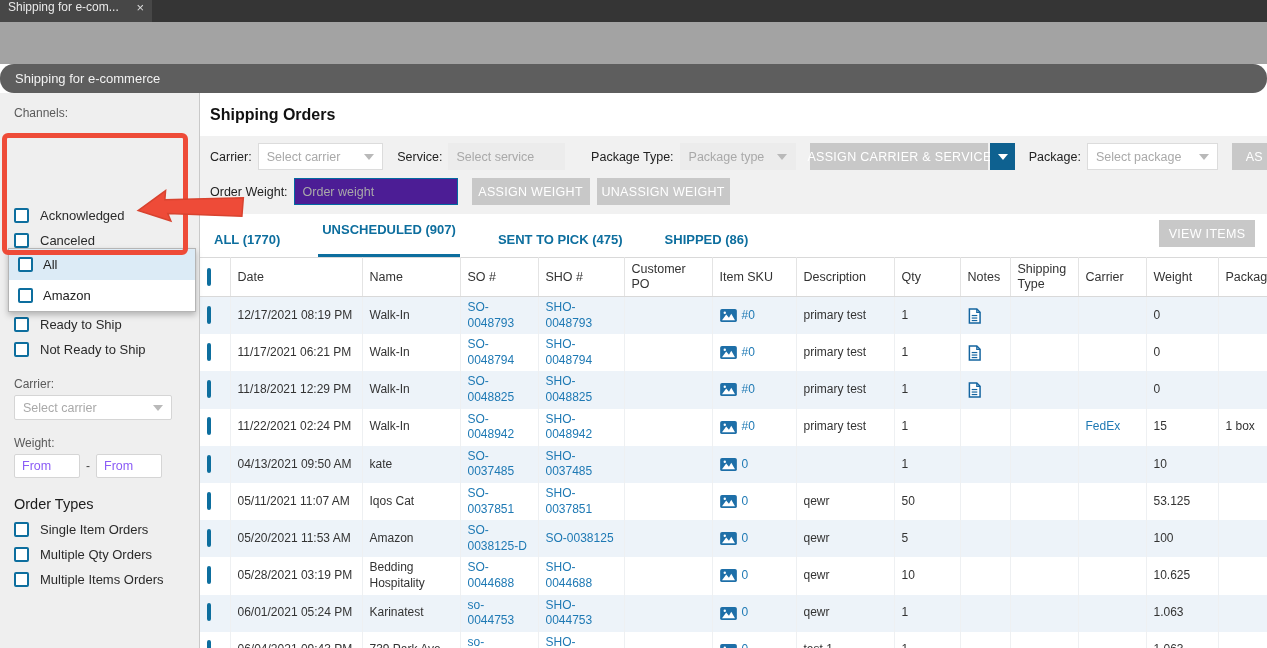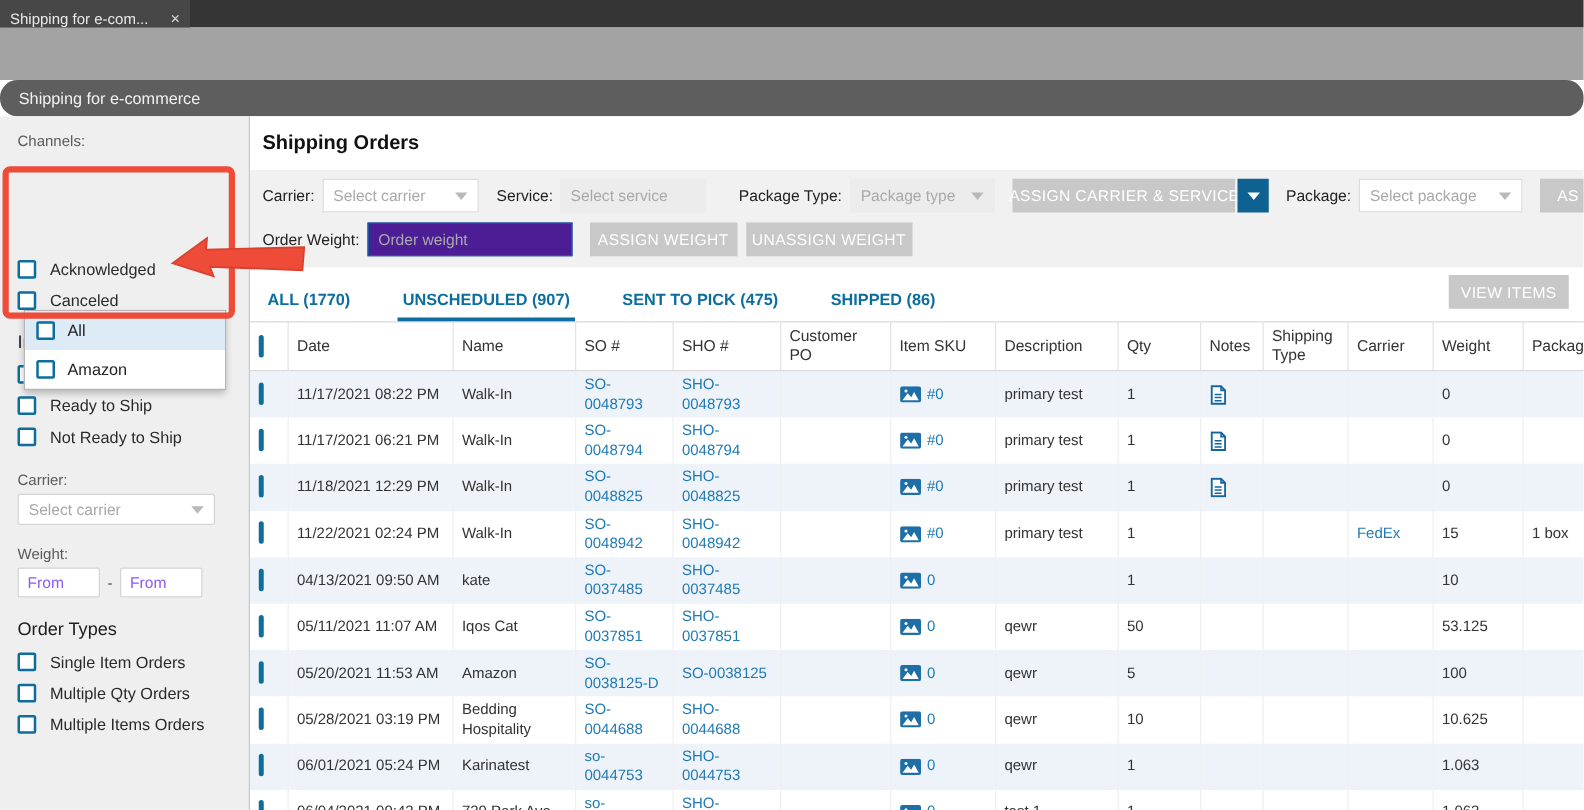--- a/index.html
+++ b/index.html
@@ -2,21 +2,21 @@
 <html><head>
 <meta charset="utf-8">
 <style>
   * { box-sizing: border-box; margin: 0; padding: 0; }
   html,body { width:1267px; height:648px; overflow:hidden;
     font-family:"Liberation Sans","DejaVu Sans",sans-serif; background:#fff; }
 
   
   .tabbar { height:22px; background:#353535; display:flex; align-items:stretch; }
   .browser-tab { width:152px; background:#474747; color:#e9e9e9; font-size:12px;
-    display:flex; align-items:flex-end; padding:0 8px; gap:8px; }
+    display:flex; align-items:flex-start; padding:0 8px; gap:8px; }
   .browser-tab .tab-title { flex:1; white-space:nowrap; overflow:hidden; }
   .tab-close { color:#dcdcdc; font-size:13px; cursor:default; }
   .chrome-strip { height:42px; background:#a3a3a3; }
   .titlebar { height:29px; background:#5e5e5e; color:#f2f2f2; font-size:13px;
     display:flex; align-items:center; padding-left:15px;border-radius:14px; }
 
   
   .content { display:flex; height:555px; position:relative; }
   .sidebar { width:200px; background:#efefef; border-right:1px solid #c9c9c9;
     position:relative; flex:none; }
@@ -29,21 +29,21 @@
   .close-circle { width:19px; height:19px; border-radius:50%; background:#1266a0;
     color:#fff; font-size:12px; display:flex; align-items:center; justify-content:center; }
   .field-label { font-size:12px; color:#5a5a5a; margin:13px 14px 4px 14px; }
   .search-box { margin:0 14px; width:158px; height:24px; background:#fff;
     border:1.5px solid #1d6fa5; border-radius:2px; display:flex; align-items:center; padding:0 8px; }
   .search-box .ph { flex:1; font-size:12.5px; color:#9a9a9a; }
   .tri-blue { width:0; height:0; border-left:5px solid transparent; border-right:5px solid transparent;
     border-top:6px solid #1266a0; }
   .tri-gray { width:0; height:0; border-left:5px solid transparent; border-right:5px solid transparent;
     border-top:6px solid #b9b9b9; }
-  .dropdown-list { position:absolute; left:19px; top:155px; width:162px; background:#fff;
+  .dropdown-list { position:absolute; left:8px; top:155px; width:188px; background:#fff;
     border:1px solid #b5b5b5; box-shadow:0 3px 6px rgba(0,0,0,.25); z-index:5; }
   .dd-item { display:flex; align-items:center; gap:10px; height:31px; padding-left:9px; font-size:13px; color:#222; }
   .dd-item.hl { background:#dcebf6; }
   .cb { width:15px; height:15px; border:2px solid #0d6e9e; border-radius:2px; background:#fff; flex:none; }
   .check-row { display:flex; align-items:center; gap:11px; margin:10px 0 0 14px;
     font-size:13px; color:#2a2a2a; }
   .group-title { font-size:14.5px; color:#1c1c1c; margin:18px 14px 2px 14px; }
   .select-ctl { margin:4px 14px 0 14px; width:158px; height:25px; background:#fff;
     border:1px solid #d5d5d5; border-radius:2px; display:flex; align-items:center; padding:0 8px; }
   .select-ctl .ph { flex:1; font-size:12.5px; color:#a9a9a9; }
@@ -71,21 +71,21 @@
     padding:0 8px; margin-right:14px; font-size:12.5px; color:#a9a9a9; }
   .btn-gray { height:27px; background:#c8c8c8; color:#fff; font-size:12.5px;
     display:flex; align-items:center; justify-content:center; padding:0 17px;
     letter-spacing:.3px; white-space:nowrap; }
   .btn-blue-dd { height:27px; width:28px; background:#0e6190; display:flex;
     align-items:center; justify-content:center; margin-left:2px; }
   .btn-blue-dd .t { width:0;height:0;border-left:5px solid transparent;border-right:5px solid transparent;border-top:6px solid #fff; }
 
   .tabs-row { display:flex; align-items:flex-end; padding:12px 10px 0 10px; height:43px; position:relative; }
   .tab { font-size:13px; font-weight:bold; color:#0d6e9e; padding:0 4px 10px 4px; margin-right:34px; }
-  .tab.active { border-bottom:3px solid #0d6e9e; padding-bottom:7px; }
+  .tab.active { border-bottom:3px solid #0d6e9e; padding-bottom:17px; }
   .view-items { position:absolute; right:12px; top:6px; }
 
   table { border-collapse:collapse; table-layout:fixed; width:1083px; }
   th { font-size:12.5px; font-weight:normal; color:#333; text-align:left; padding:4px 7px;
     border-top:1px solid #d9d9d9; border-bottom:1px solid #d9d9d9; border-right:1px solid #e4e4e4;
     background:#fff; height:34px; vertical-align:middle; line-height:1.2; }
   td { font-size:12px; color:#333; padding:3px 7px; border-right:1px solid #eef0f2;
     vertical-align:middle; line-height:1.3; word-wrap:break-word; height:25px; }
   tr.alt td { background:#edf3f9; }
   td.chk-cell, th.chk-cell { padding:3px 0 3px 7px; }
@@ -246,21 +246,21 @@
             <th style="width: 50px;">Notes</th>
             <th style="width: 68px;">Shipping Type</th>
             <th style="width: 68px;">Carrier</th>
             <th style="width: 72px;">Weight</th>
             <th style="width: 70px;">Package</th>
           </tr>
         </thead>
       <tbody id="table-body">
           <tr class="alt">
             <td class="chk-cell"><span class="cb"></span></td>
-            <td>11/17/2021 08:22 PM</td>
+            <td>12/17/2021 08:19 PM</td>
             <td>Walk-In</td>
             <td><a class="lnk">SO-0048793</a></td>
             <td><a class="lnk">SHO-0048793</a></td>
             <td></td>
             <td>
               <span class="sku-wrap">
                 <svg class="img-svg" width="17" height="13" viewBox="0 0 18 14">
                   <rect x="0" y="0" width="18" height="14" rx="2" fill="#1e6fa8"></rect>
                   <polygon points="2,12 6.5,6 9.5,9.5 12,5 16,12" fill="#fff"></polygon>
                   <circle cx="5" cy="4" r="1.3" fill="#fff"></circle>

